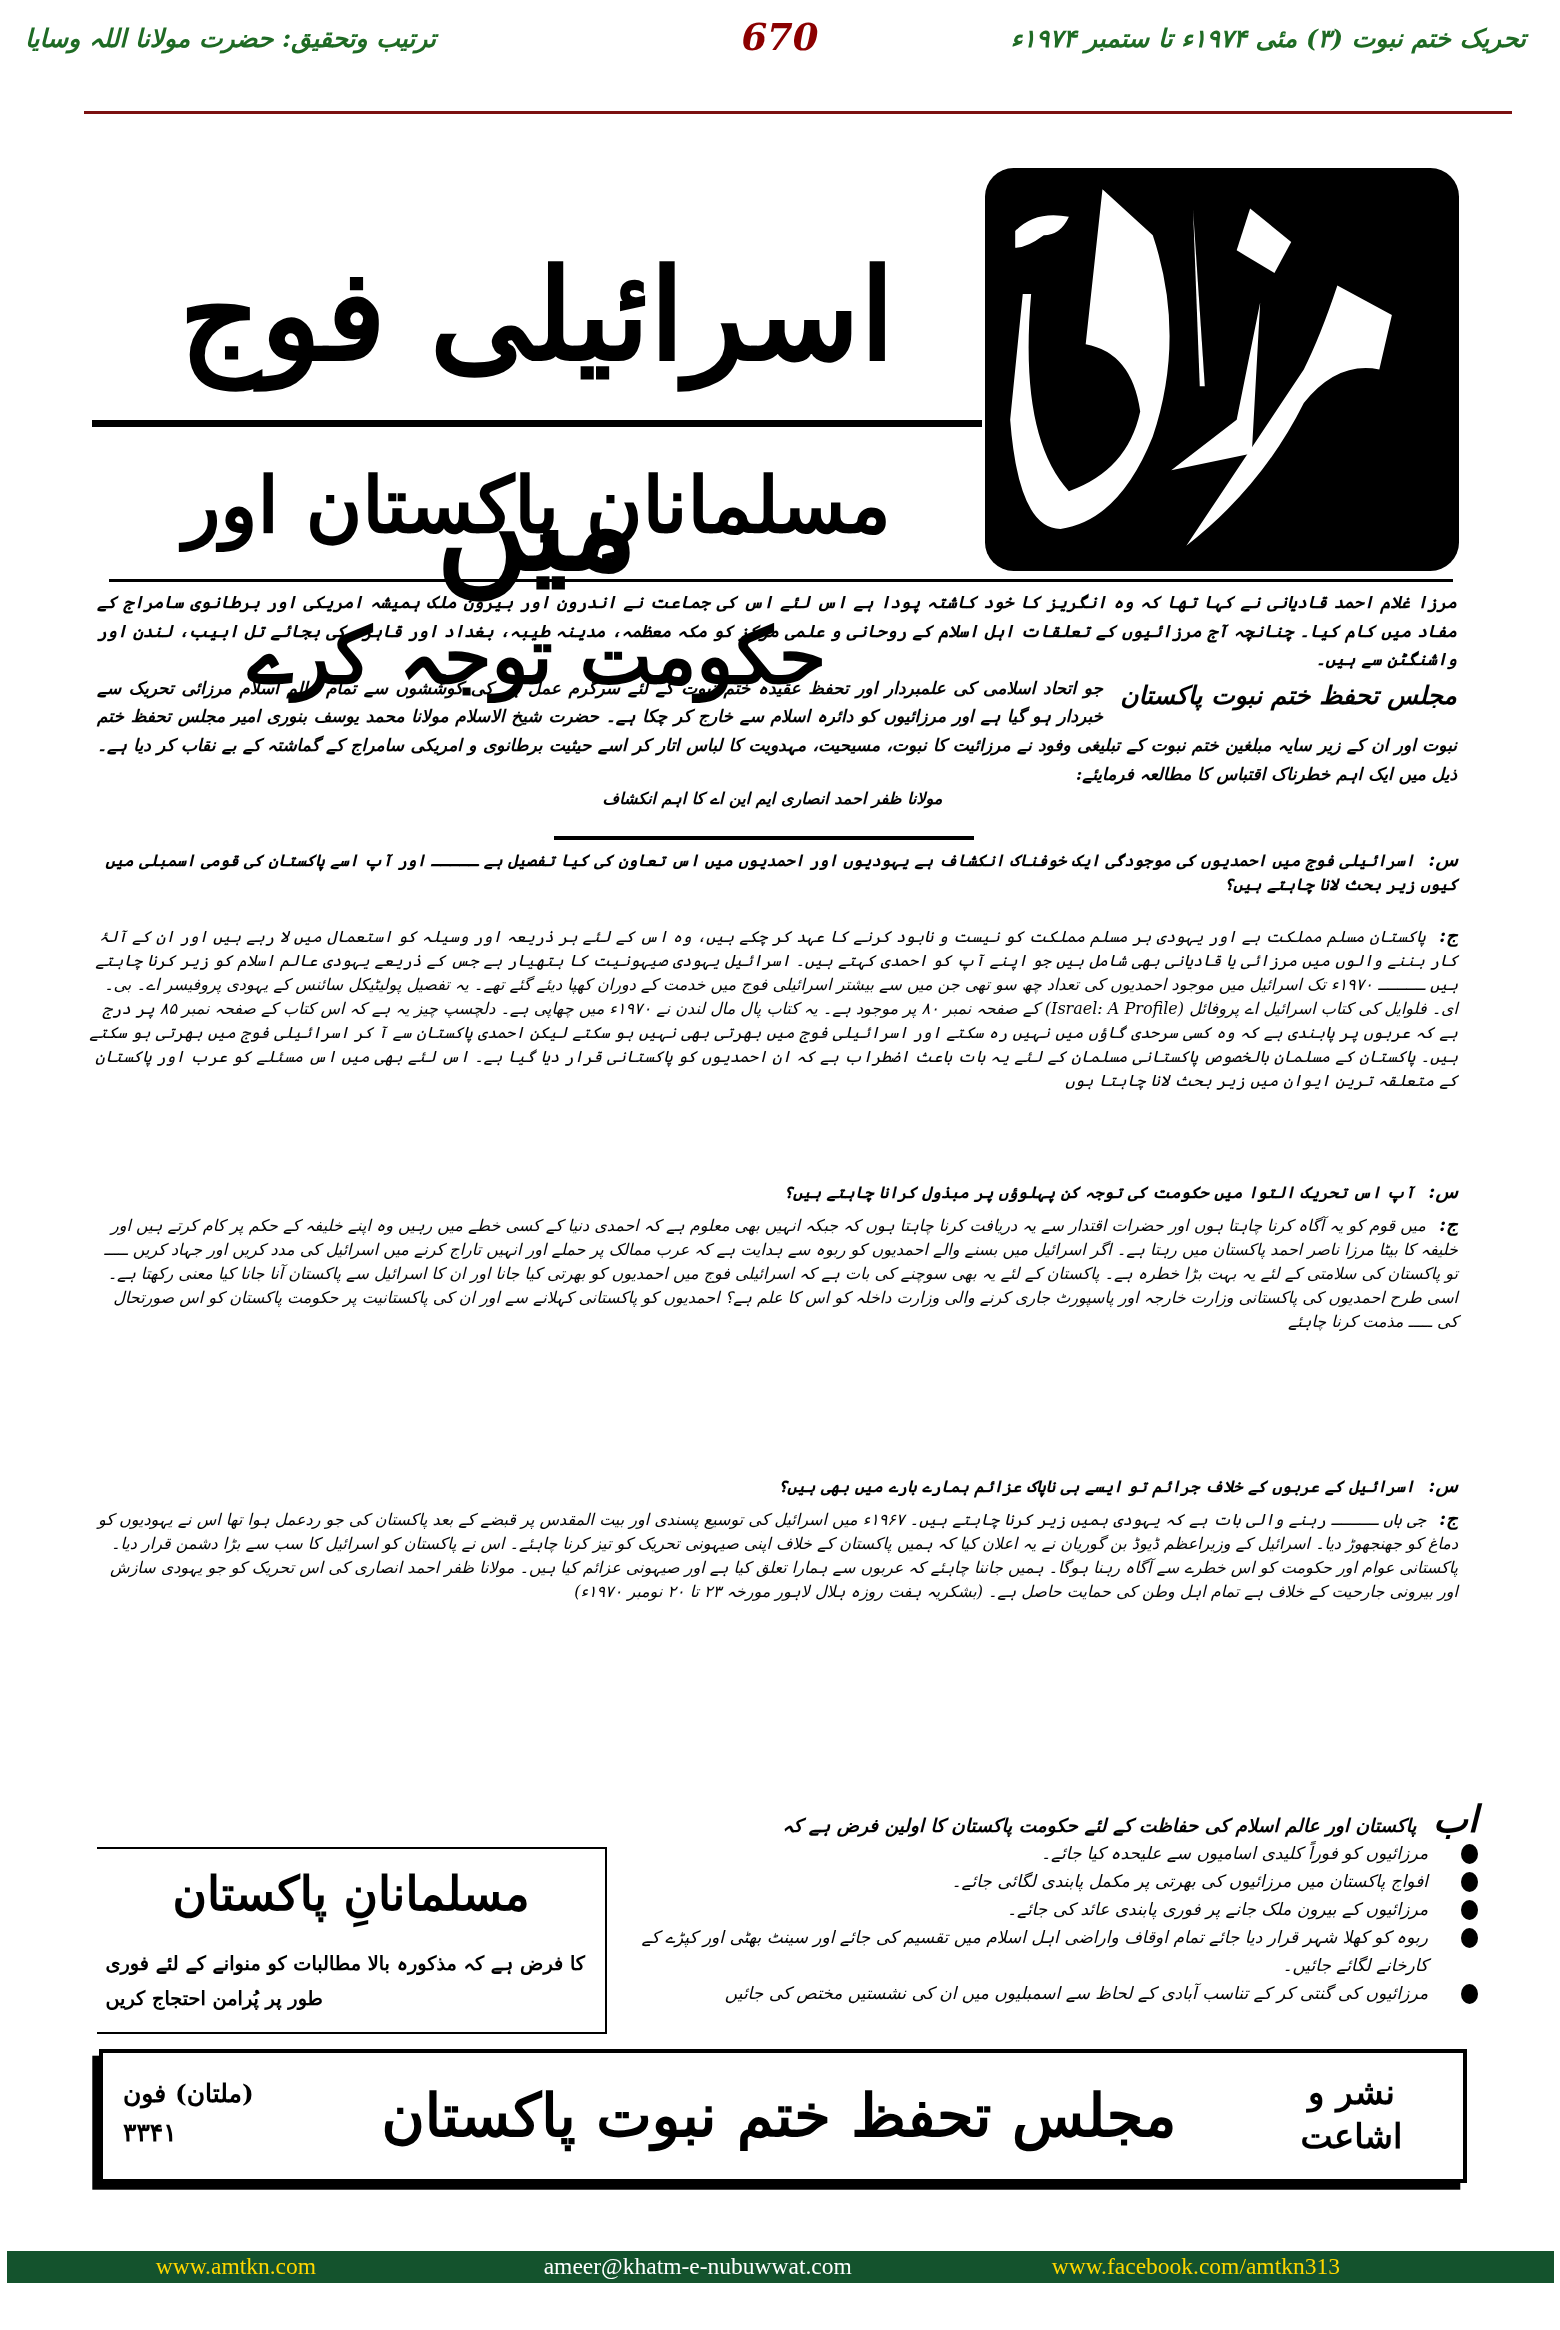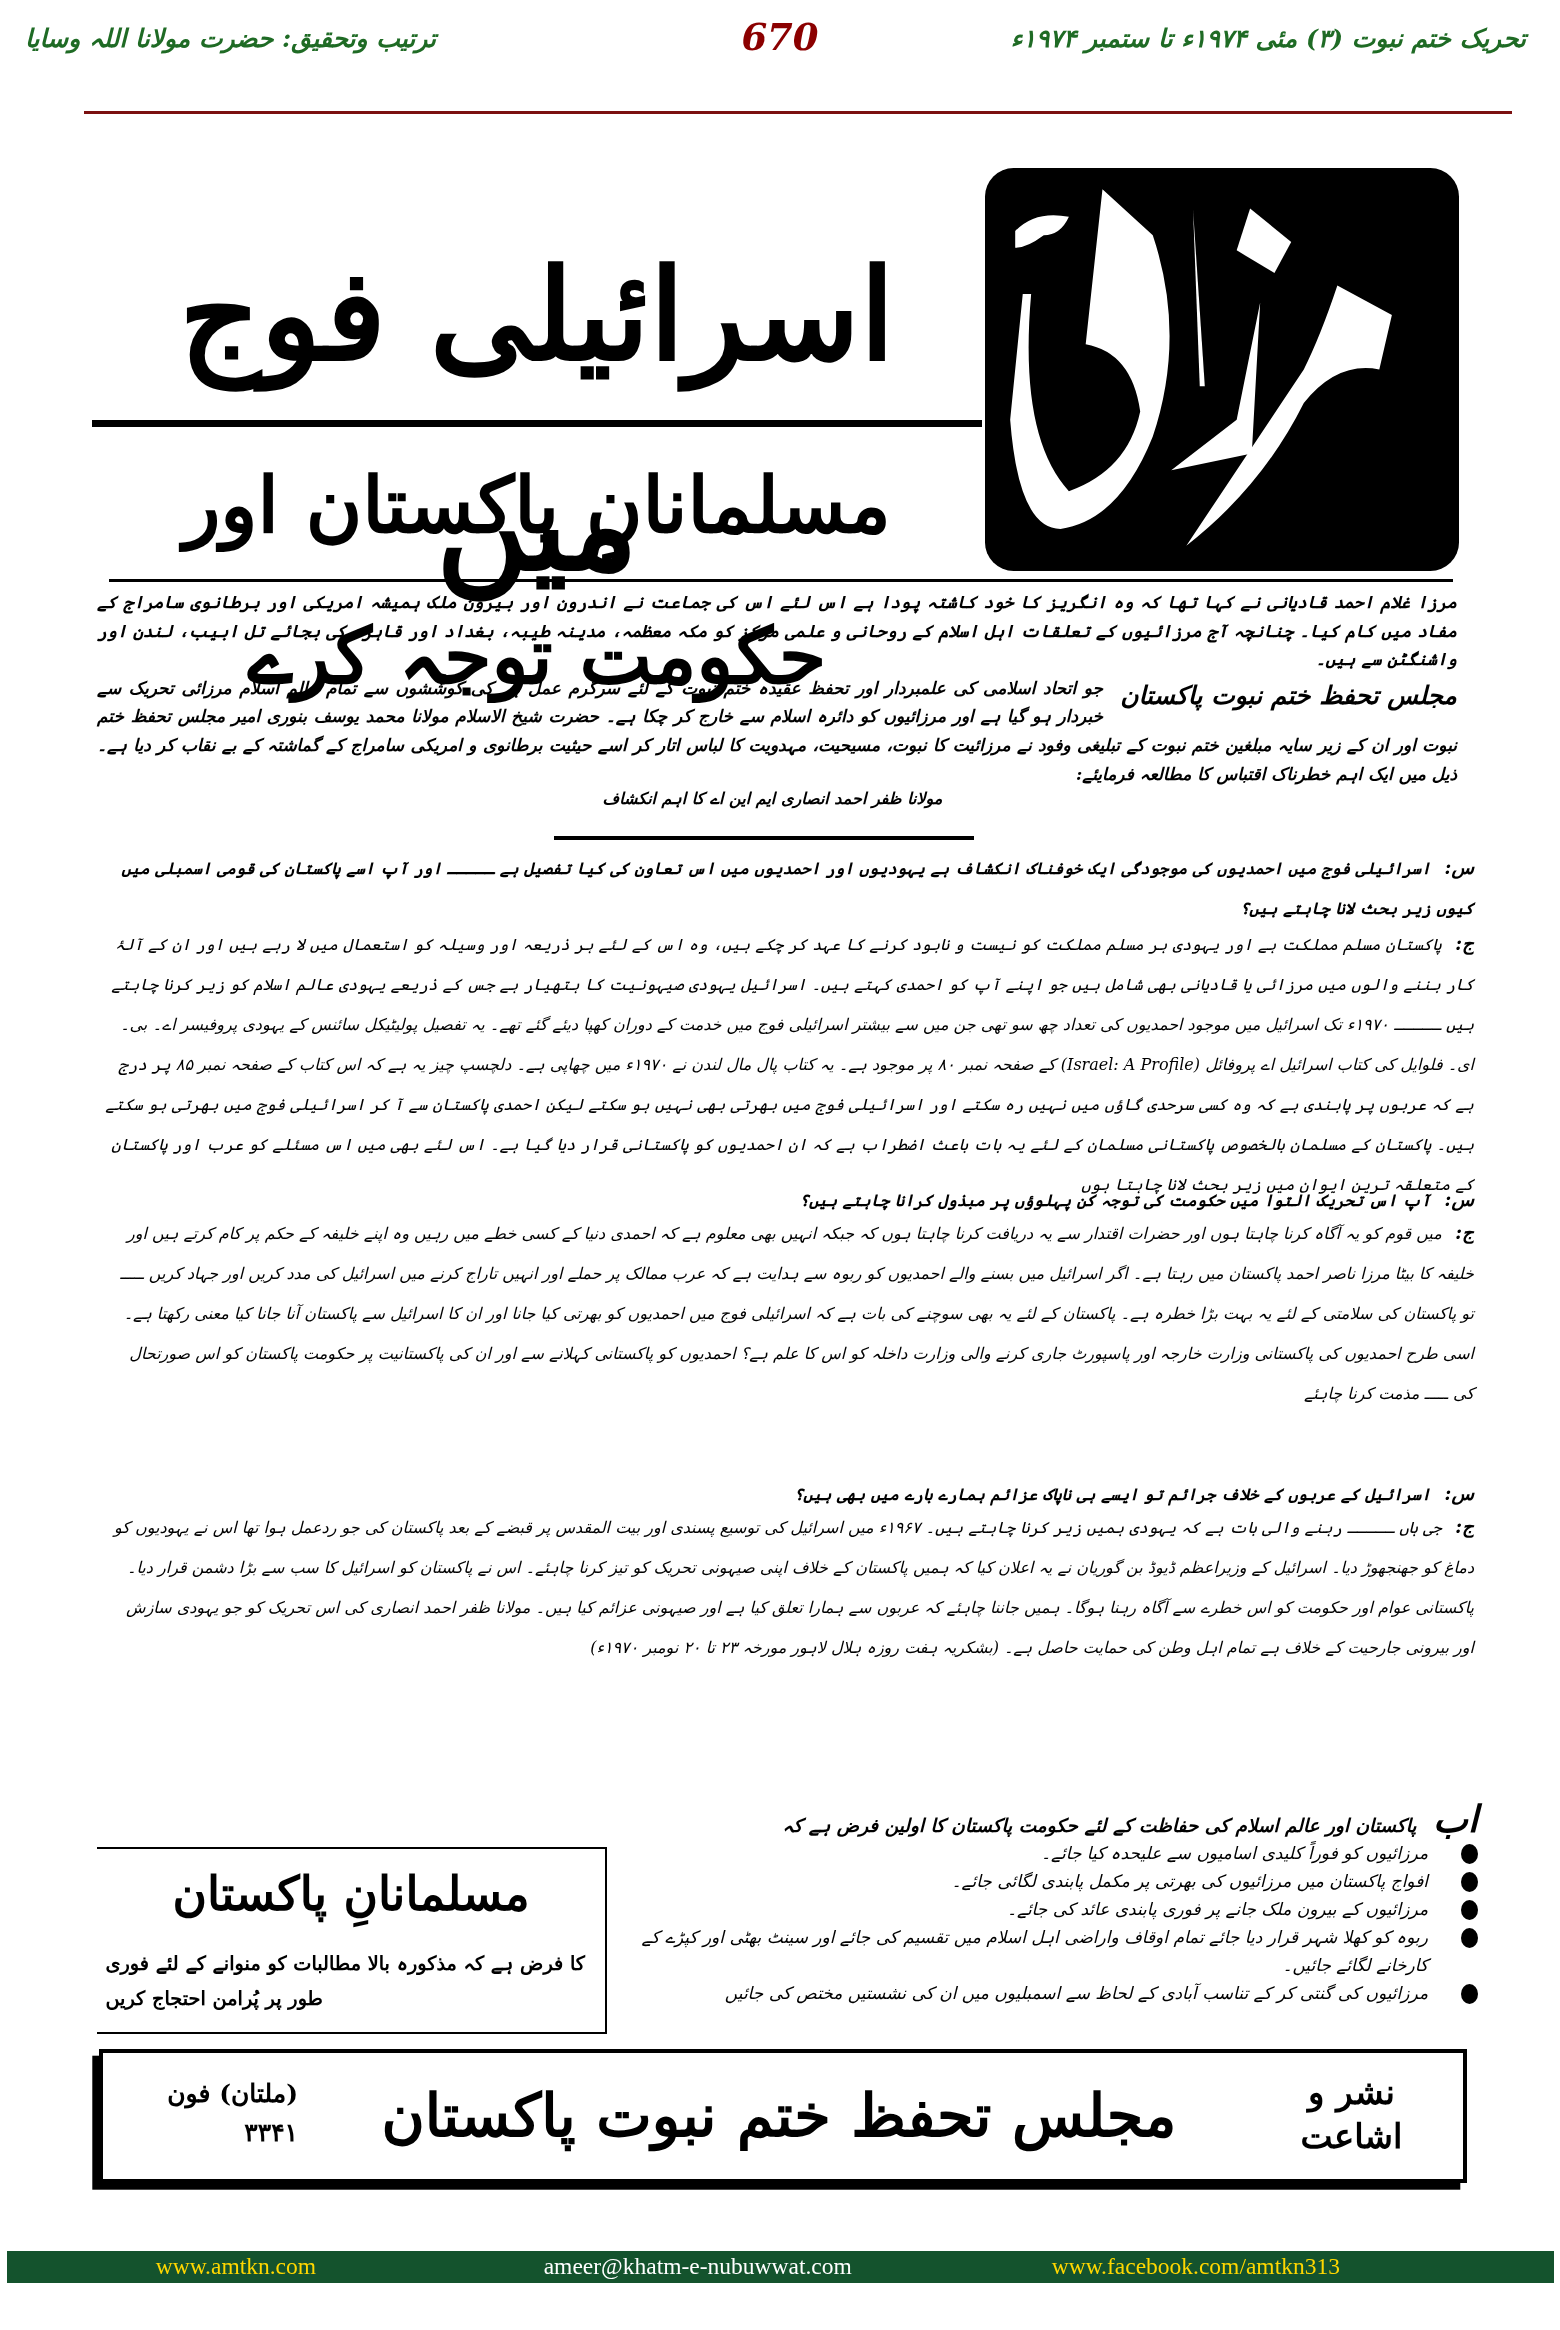--- a/index.html
+++ b/index.html
@@ -35,22 +35,22 @@
   .body-block { position:absolute; direction:rtl; font-family:"DejaVu Serif", serif;
                 font-style:italic; font-size:17px; line-height:28.6px; text-align:justify; }
   .body-block p { margin:0;font-weight:bold; }
   #intro { left:97px; top:588px; width:1360px; }
   #intro .org-name { float:right; font-size:25px; font-weight:bold; margin-left:17px; line-height:44px; }
   #interview-heading { position:absolute; left:554px; top:789px; width:437px; text-align:center;
                        font-family:"DejaVu Serif", serif; font-style:italic; font-weight:bold;
                        font-size:16px; direction:rtl; }
   #interview-rule { position:absolute; left:554px; top:836px; width:420px; height:4.2px; background:#000; }
 
-  .qa { position:absolute; left:105px; width:1369px; direction:rtl;
-        font-family:"DejaVu Serif", serif; font-style:italic; font-size:16px; line-height:40px; }
+  .qa { position:absolute; left:89px; width:1369px; direction:rtl;
+        font-family:"DejaVu Serif", serif; font-style:italic; font-size:16px; line-height:24px; }
   .qa .marker { font-weight:bold; font-size:18.5px; margin-left:8.4px; }
   .qa.q { font-weight:bold; }
 
   
   #cta-box { position:absolute; left:97px; top:1847px; width:508px; height:183px; border-right:2.5px solid #000;
              border-bottom:2.5px solid #000; border-top:2.5px solid #000; }
   #cta-title { position:absolute; left:0; top:17px; width:100%; text-align:center; direction:rtl;
                font-family:"DejaVu Serif", serif; font-weight:bold; font-size:47px; }
   #cta-body { position:absolute; left:8.4px; top:97px; width:495px; text-align:left; direction:rtl;
               font-family:"DejaVu Serif", serif; font-weight:bold; font-size:19.3px; line-height:35px; }
@@ -66,21 +66,21 @@
                 font-style:italic; font-size:17px; line-height:28px; }
   #demands li .bullet { position:absolute; right:0; top:5px; width:17px; height:20px; border-radius:50%; background:#000; }
 
   
   #banner { position:absolute; left:99px; top:2049px; width:1360px; height:126px; border:4.2px solid #000;
             box-shadow:-6.7px 6.7px 0 #000; }
   #banner-main { position:absolute; left:210px; right:218px; top:0; height:126px; line-height:126px;
                  text-align:center; direction:rtl; font-family:"DejaVu Serif", serif; font-weight:bold; font-size:59px; }
   #banner-right { position:absolute; right:15px; top:17px; width:193px; direction:rtl; text-align:center;
                   font-family:"DejaVu Serif", serif; font-weight:bold; font-size:34px; line-height:44px; }
-  #banner-left { position:absolute; left:10px; top:21px; width:185px; direction:rtl; text-align:right;
+  #banner-left { position:absolute; left:20px; top:21px; width:185px; direction:rtl; text-align:left;
                  font-family:"DejaVu Serif", serif; font-weight:bold; font-size:25px; line-height:39px; }
 
   
   #footer { position:absolute; left:6.7px; top:2251px; width:1547px; height:32px; background:#14532d;
             display:flex; align-items:center; }
   #footer span { font-family:"Liberation Serif", serif; font-size:23.5px; position:absolute; top:1.7px; }
   #footer-site { left:149px; color:#ffd700; }
   #footer-email { left:537px; color:#ffffff; }
   #footer-fb { left:1045px; color:#ffd700; }
 </style>

